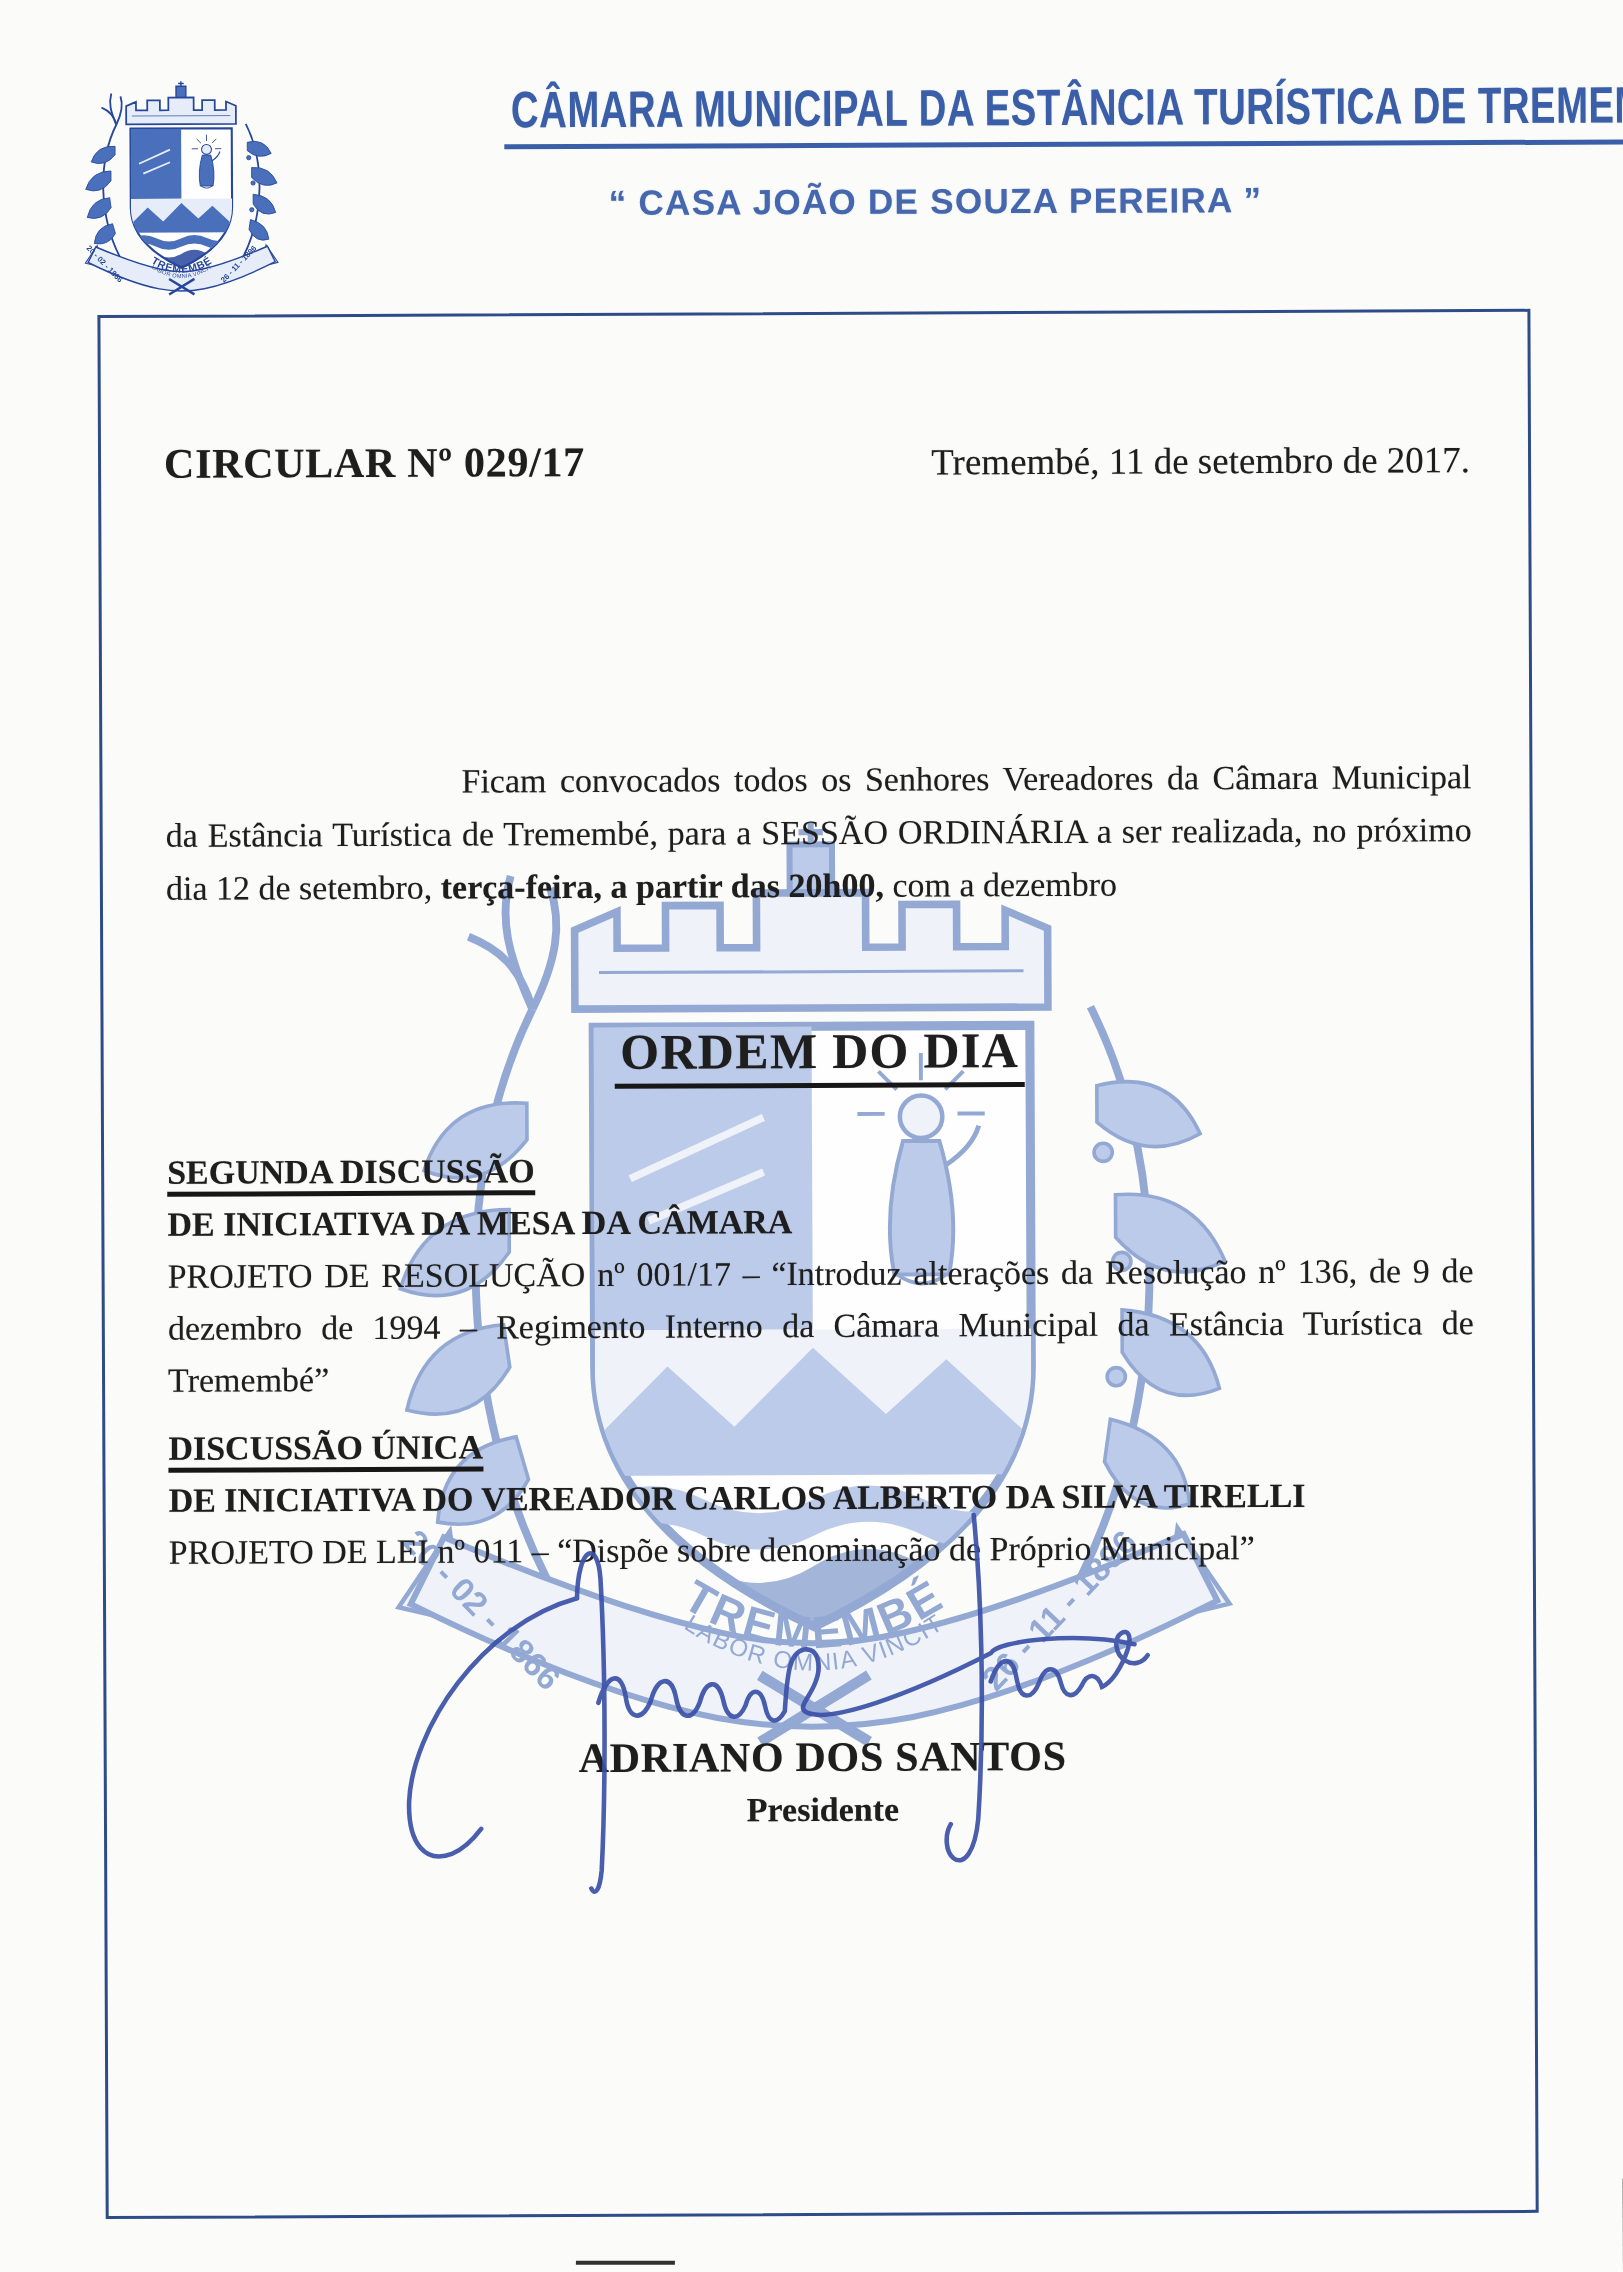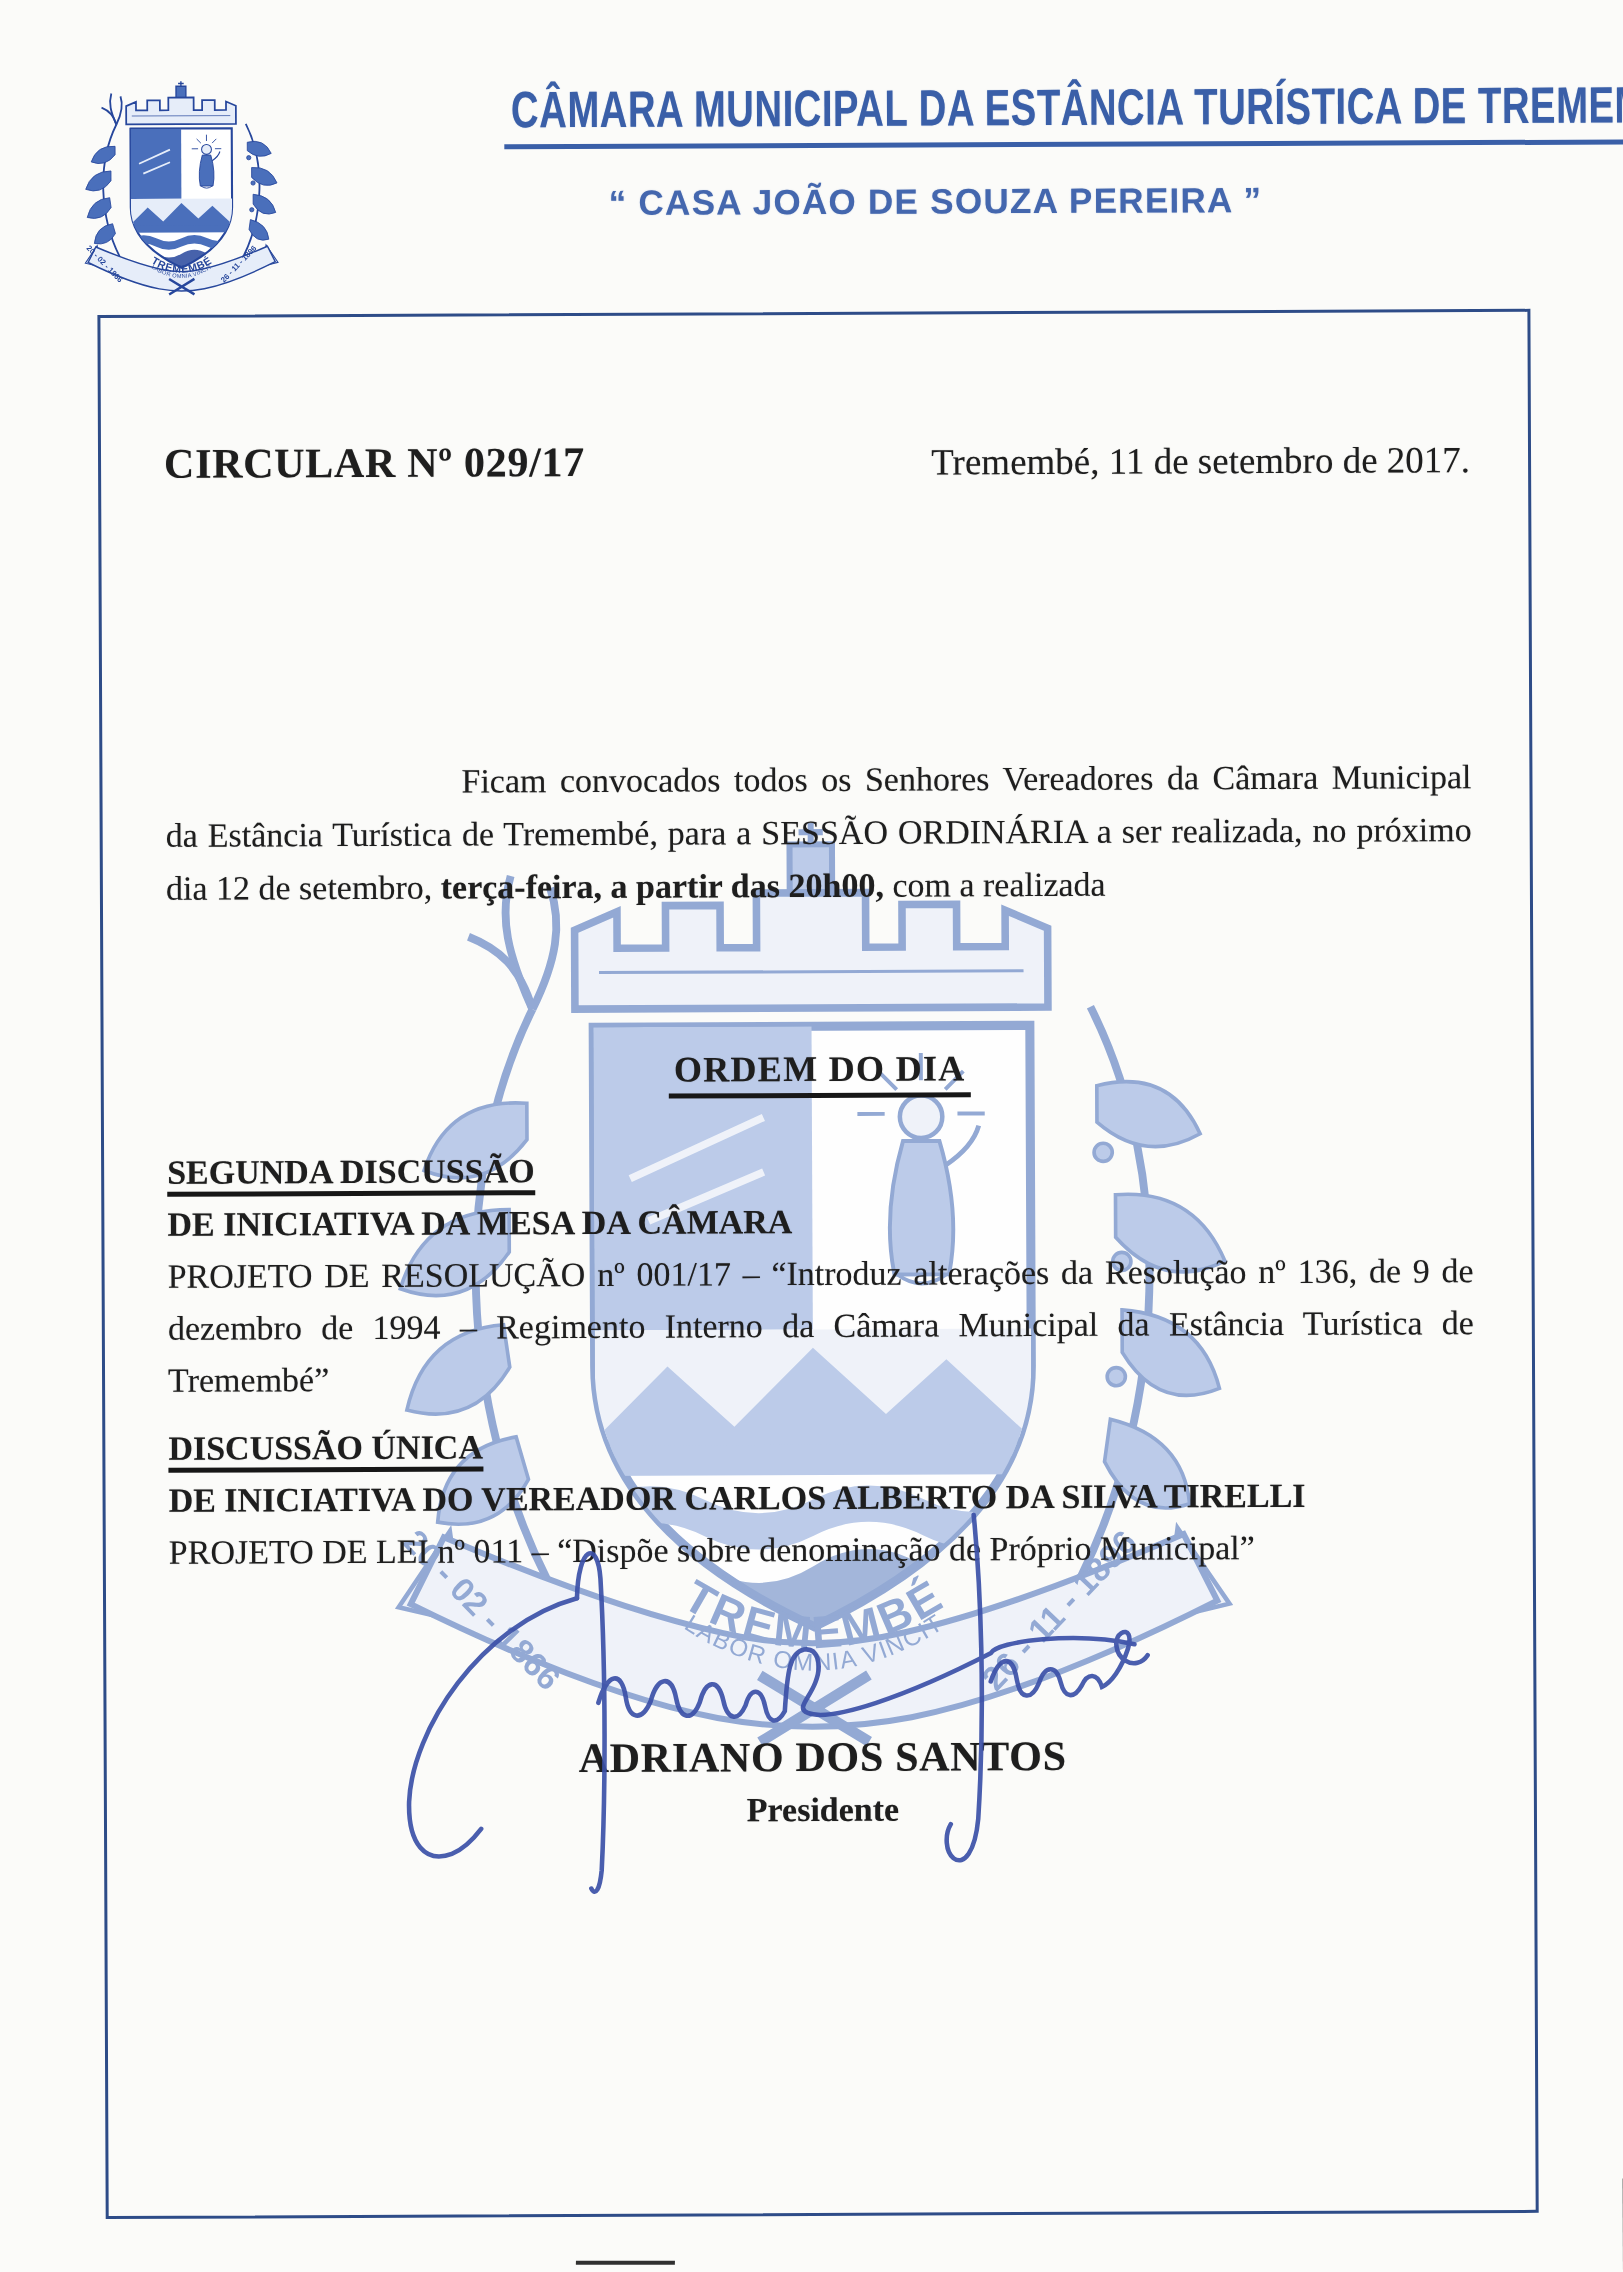--- a/index.html
+++ b/index.html
@@ -39,22 +39,22 @@
   
   .text-col { position:absolute; left:167px; width:1306px; z-index:2; text-shadow:0 0 1px rgba(25,25,25,.38); }
   .circ-row { top:437px; display:flex; justify-content:space-between; align-items:baseline; }
   .circ-ref { font-weight:bold; font-size:42px; letter-spacing:0.7px; }
   .circ-date { font-size:37px; }
 
   .intro { top:753px; font-size:34px; line-height:53px; text-align:justify; text-indent:296px; }
 
   .agenda { top:1022px; text-align:center; }
   .agenda span {
-    display:inline-block; font-weight:bold; font-size:36px; letter-spacing:1.3px;
-    border-bottom:5.9px solid #171717; padding:0 5.2px 2.6px 5.2px;margin-top:26px;
+    display:inline-block; font-weight:bold; font-size:50px; letter-spacing:1.3px;
+    border-bottom:5.9px solid #171717; padding:0 5.2px 2.6px 5.2px;
   }
 
   .section { font-size:34px; line-height:52px; }
   .sec1 { top:1144px; }
   .sec2 { top:1420px; }
   .sec-head span { font-weight:bold; border-bottom:5.2px solid #171717; padding-bottom:1.3px; }
   .sec-init { font-weight:bold; }
   .sec-item { text-align:justify; }
 
   .sign-name { top:1733px; text-align:center; font-weight:bold; font-size:42px; letter-spacing:0.7px; }
@@ -171,21 +171,21 @@
 
     <svg class="watermark" style="--c1:#8ba3d1; --c2:#b7c8e8; --c3:#eef2fa;" viewBox="0 0 1390 1436" width="910" height="940">
       <use href="#crest"></use>
     </svg>
 
     <div class="text-col circ-row">
       <span class="circ-ref">CIRCULAR Nº 029/17</span>
       <span class="circ-date">Tremembé, 11 de setembro de 2017.</span>
     </div>
 
-    <p class="text-col intro" style="margin:0;"><span>Ficam convocados todos os Senhores Vereadores da Câmara Municipal da Estância Turística de Tremembé, para a SESSÃO ORDINÁRIA a ser realizada, no próximo dia 12 de setembro, </span><b>terça-feira, a partir das 20h00,</b><span> com a realizada</span></p>
+    <p class="text-col intro" style="margin:0;"><span>Ficam convocados todos os Senhores Vereadores da Câmara Municipal da Estância Turística de Tremembé, para a SESSÃO ORDINÁRIA a ser realizada, no próximo dia 12 de setembro, </span><b>terça-feira, a partir das 20h00,</b><span> com a dezembro</span></p>
 
     <div class="text-col agenda">
       <span>ORDEM DO DIA</span>
     </div>
 
     <div class="text-col section sec1">
       <div class="sec-head"><span>SEGUNDA DISCUSSÃO</span></div>
       <div class="sec-init">DE INICIATIVA DA MESA DA CÂMARA</div>
       <div class="sec-item">PROJETO DE RESOLUÇÃO nº 001/17 – “Introduz alterações da Resolução nº 136, de 9 de dezembro de 1994 – Regimento Interno da Câmara Municipal da Estância Turística de Tremembé”</div>
     </div>

